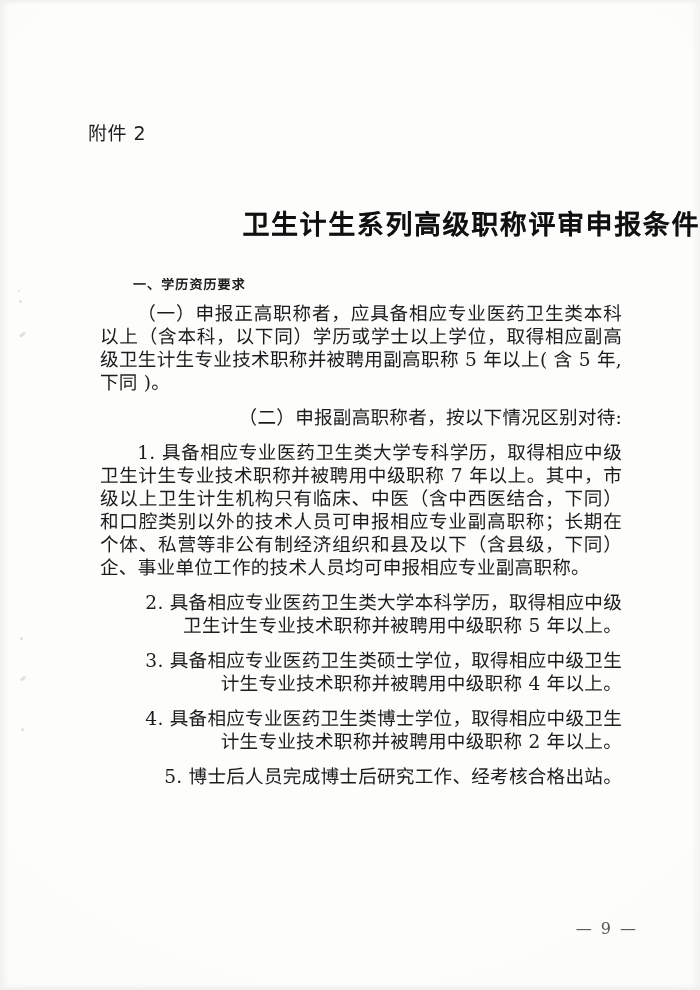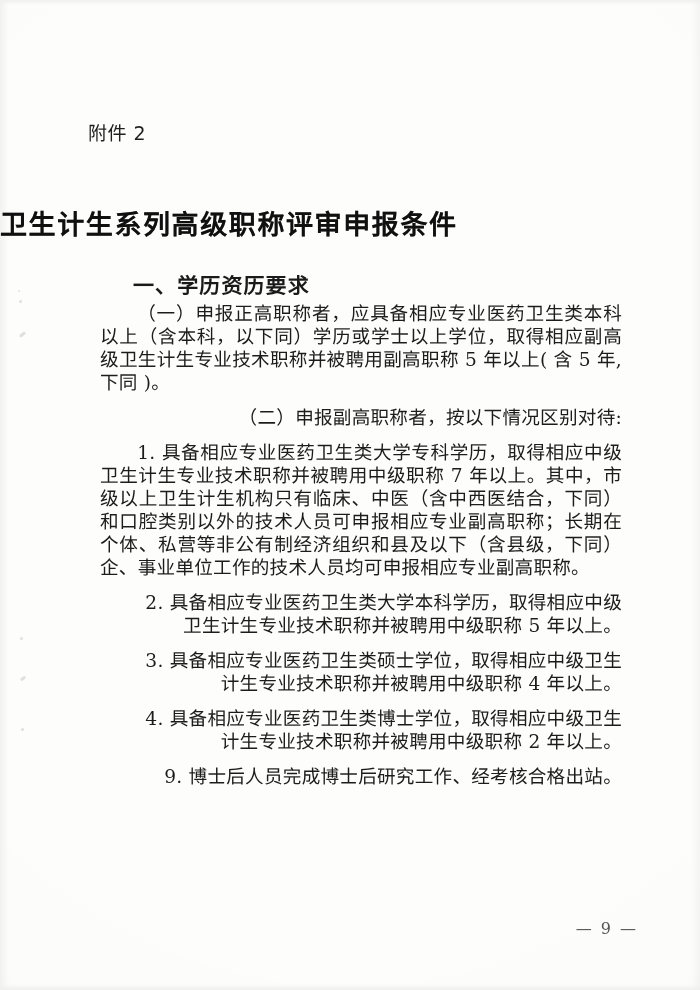--- a/index.html
+++ b/index.html
@@ -60,37 +60,37 @@
     color: #1f1f1f;
     white-space: nowrap;
   }
 
   
   .doc-title {
     position: absolute;
     left: 0;
     right: 0;
     top: 185px;
-    text-align: left;
+    text-align: right;
     font-family: "DejaVu Serif", "Liberation Serif", serif;
     font-weight: 700;
     font-size: 27px;
     letter-spacing: 1.6px;
     color: #101010;
     text-shadow: 0 0 0.6px rgba(0,0,0,0.45);
   }
 
   
   .section-heading {
     position: absolute;
     left: 133px;
-    top: 252px;
+    top: 263px;
     font-family: "DejaVu Sans", "Liberation Sans", sans-serif;
     font-weight: 700;
-    font-size: 21px;
+    font-size: 13px;
     letter-spacing: 1.1px;
     color: #1a1a1a;
     white-space: nowrap;
   }
 
   
   .body-block {
     position: absolute;
     left: 88px;
     top: 290px;
@@ -158,18 +158,18 @@
 
   <h2 class="section-heading">一、学历资历要求</h2>
 
   <div class="body-block">
     <p class="para">（一）申报正高职称者，应具备相应专业医药卫生类本科以上（含本科，以下同）学历或学士以上学位，取得相应副高级卫生计生专业技术职称并被聘用副高职称 5 年以上( 含 5 年, 下同 )。</p>
     <p class="para last-short">（二）申报副高职称者，按以下情况区别对待:</p>
     <p class="para">1. 具备相应专业医药卫生类大学专科学历，取得相应中级卫生计生专业技术职称并被聘用中级职称 7 年以上。其中，市级以上卫生计生机构只有临床、中医（含中西医结合，下同）和口腔类别以外的技术人员可申报相应专业副高职称；长期在个体、私营等非公有制经济组织和县及以下（含县级，下同）企、事业单位工作的技术人员均可申报相应专业副高职称。</p>
     <p class="para last-short">2. 具备相应专业医药卫生类大学本科学历，取得相应中级卫生计生专业技术职称并被聘用中级职称 5 年以上。</p>
     <p class="para last-short">3. 具备相应专业医药卫生类硕士学位，取得相应中级卫生计生专业技术职称并被聘用中级职称 4 年以上。</p>
     <p class="para last-short">4. 具备相应专业医药卫生类博士学位，取得相应中级卫生计生专业技术职称并被聘用中级职称 2 年以上。</p>
-    <p class="para last-short">9. 博士后人员完成博士后研究工作、经考核合格出站。</p>
+    <p class="para last-short">5. 博士后人员完成博士后研究工作、经考核合格出站。</p>
   </div>
 
   <div class="page-number">— 9 —</div>
 
 </div>
 
 </body></html>

